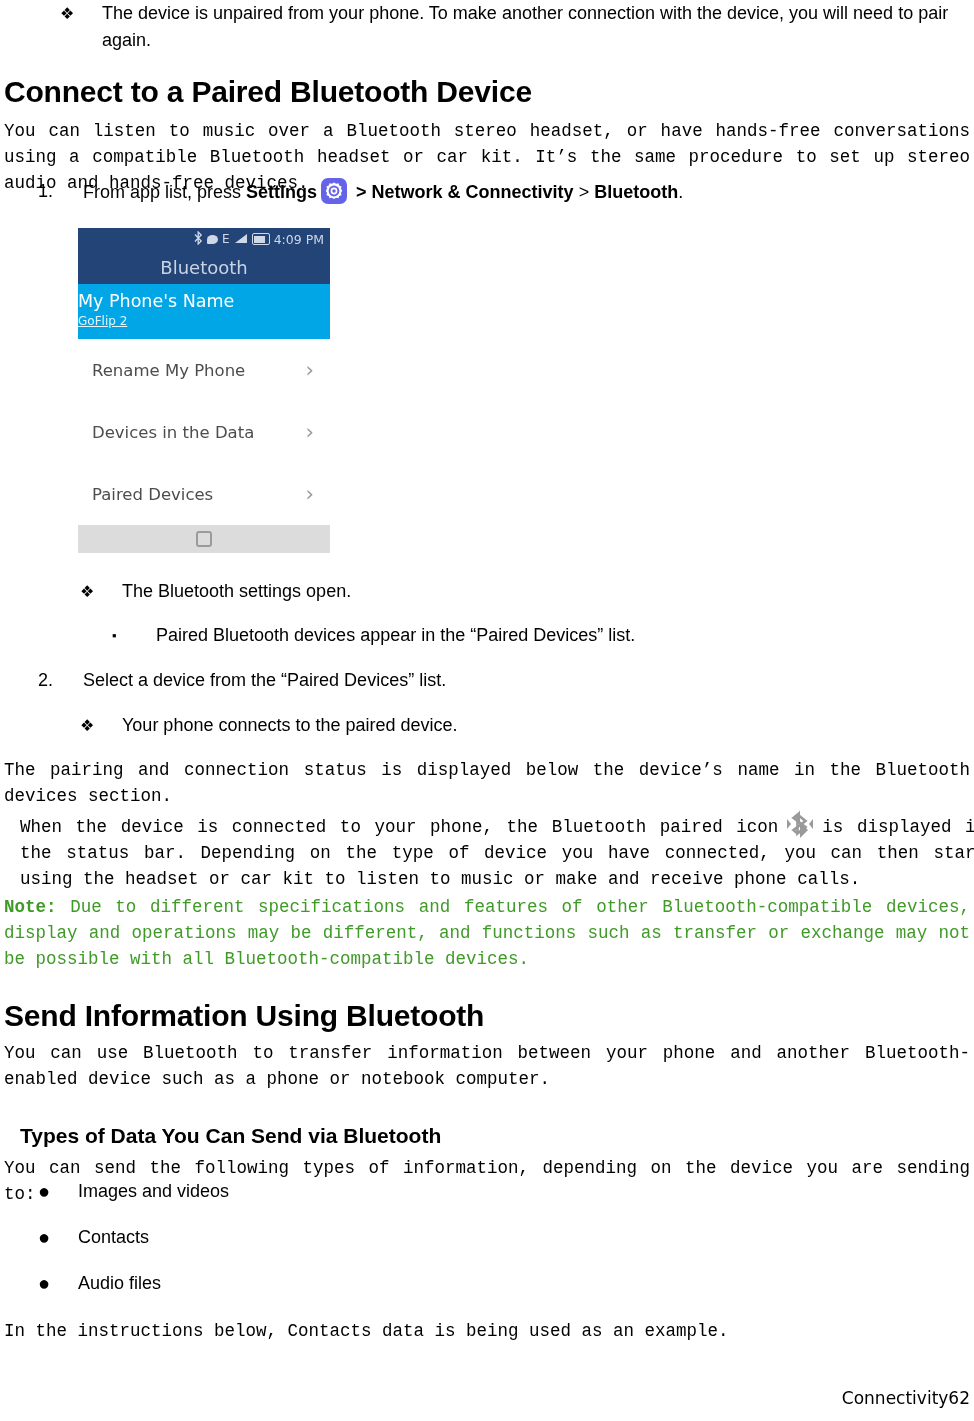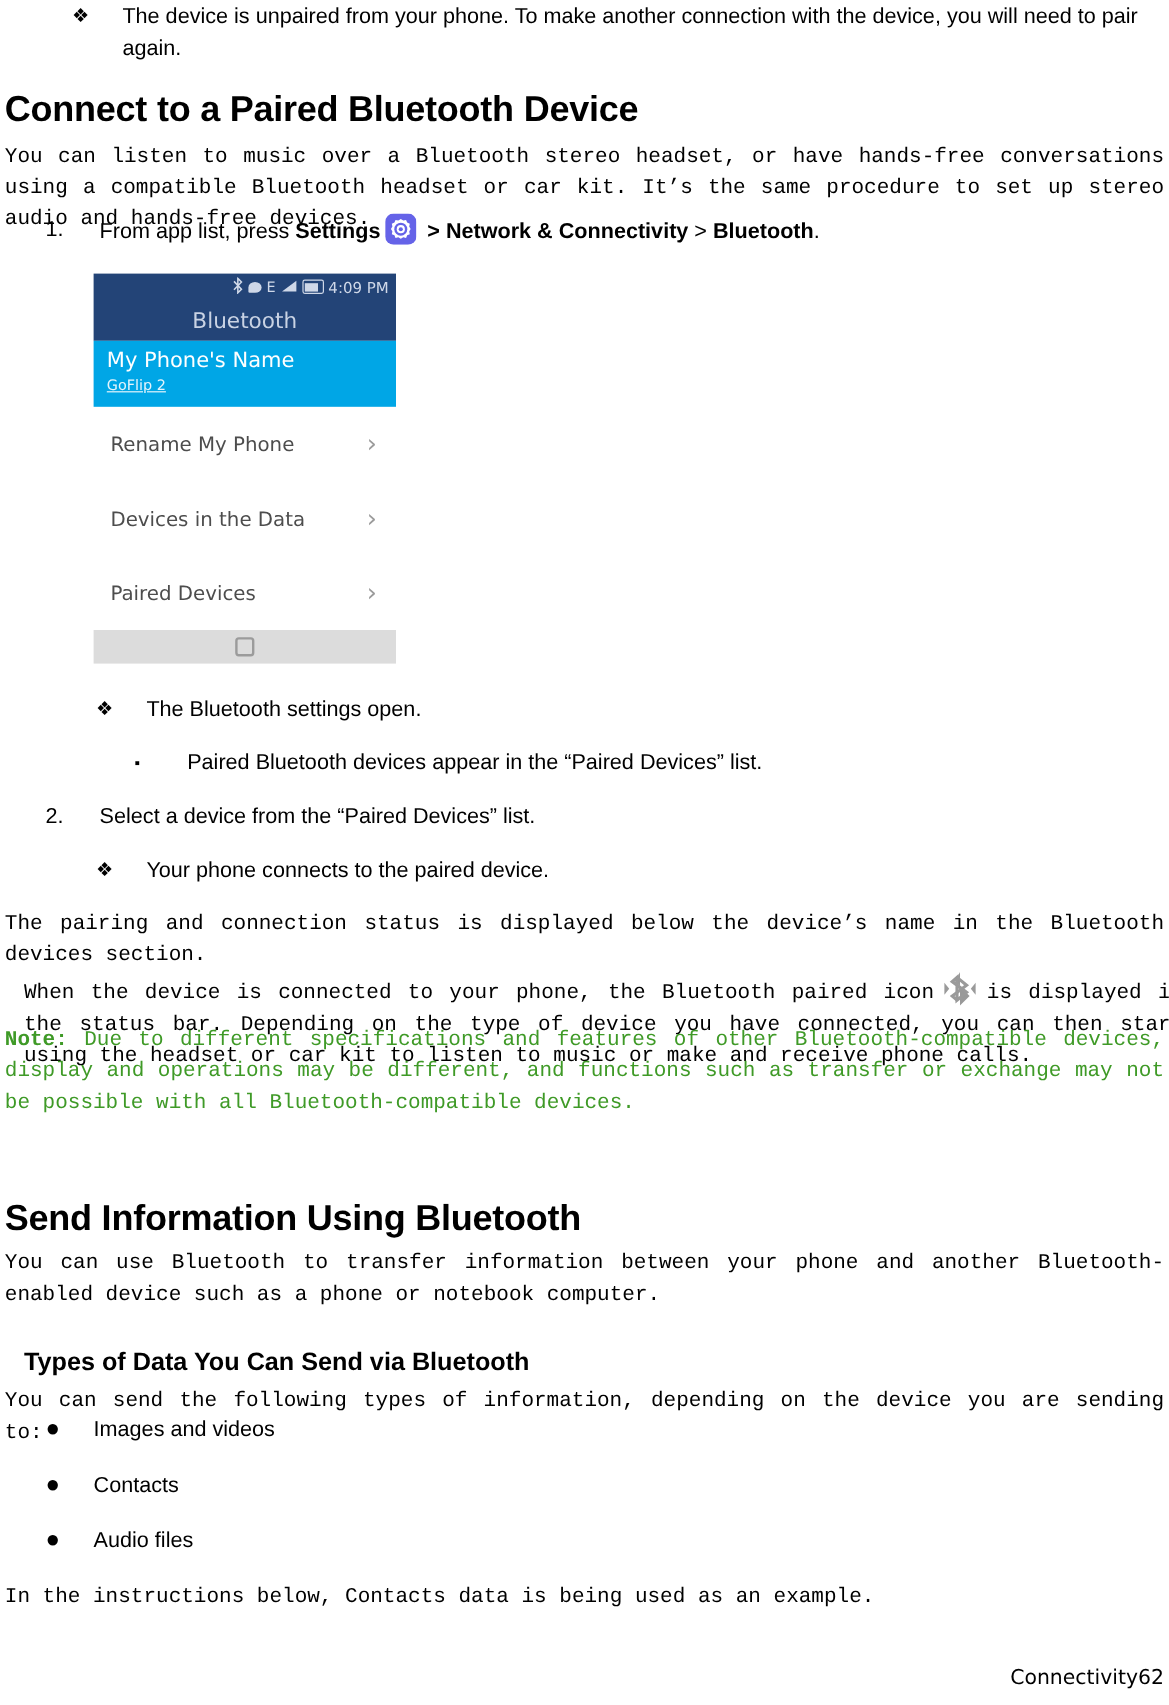--- a/index.html
+++ b/index.html
@@ -87,21 +87,21 @@
   #b-paired-appear .li-marker { width: 44px; }
 
   #step2             { left: 38px;  top: 667px; width: 900px; }
   #step2 .li-marker  { width: 45px; }
 
   #b-connects        { left: 80px;  top: 712px; width: 860px; }
   #b-connects .li-marker { width: 42px; }
 
   #p-pairing         { left: 4px;   top: 757px; width: 966px; }
   #p-when            { left: 20px;   top: 808px; width: 966px; }
-  #p-note            { left: 4px;   top: 854px; width: 966px; }
+  #p-note            { left: 4px;   top: 894px; width: 966px; }
 
   #h-send            { left: 4px;   top: 996px; width: 960px; }
   #p-send            { left: 4px;   top: 1040px;width: 966px; }
   #h-types           { left: 4px;   top: 1105px;width: 960px; }
   #p-types           { left: 4px;   top: 1155px;width: 966px; }
 
   #d-images          { left: 38px;  top: 1178px; width: 900px; }
   #d-contacts        { left: 38px;  top: 1224px; width: 900px; }
   #d-audio           { left: 38px;  top: 1270px; width: 900px; }
   #d-images .li-marker, #d-contacts .li-marker, #d-audio .li-marker { width: 40px; }
@@ -154,21 +154,21 @@
     background: #234477;
     height: 34px;
     display: flex;
     align-items: center;
     justify-content: center;
     color: #c9d3e4;
     font-size: 18px;
   }
   .phone-selected {
     background: #00a6e6;
-    padding: 6px 14px 9px 11px;
+    padding: 6px 14px 9px 0;
   }
   .phone-selected .sel-title {
     color: #ffffff;
     font-size: 17.5px;
     line-height: 22px;
   }
   .phone-selected .sel-sub {
     color: #e4f4fc;
     font-size: 12px;
     line-height: 18px;

